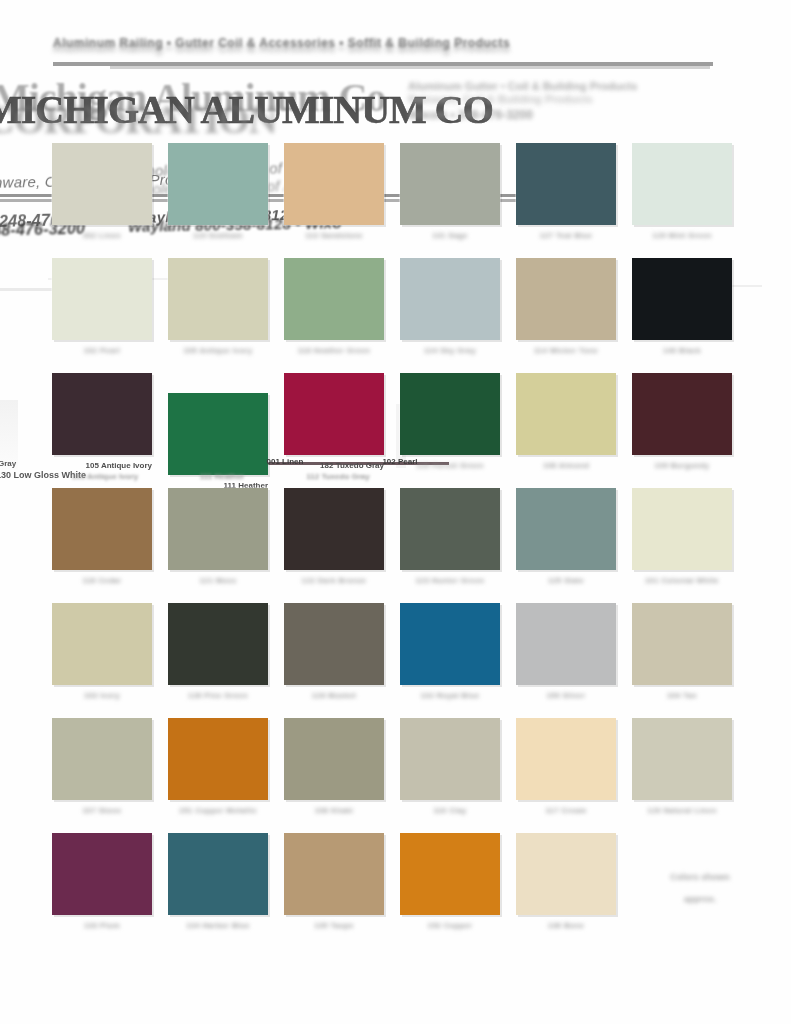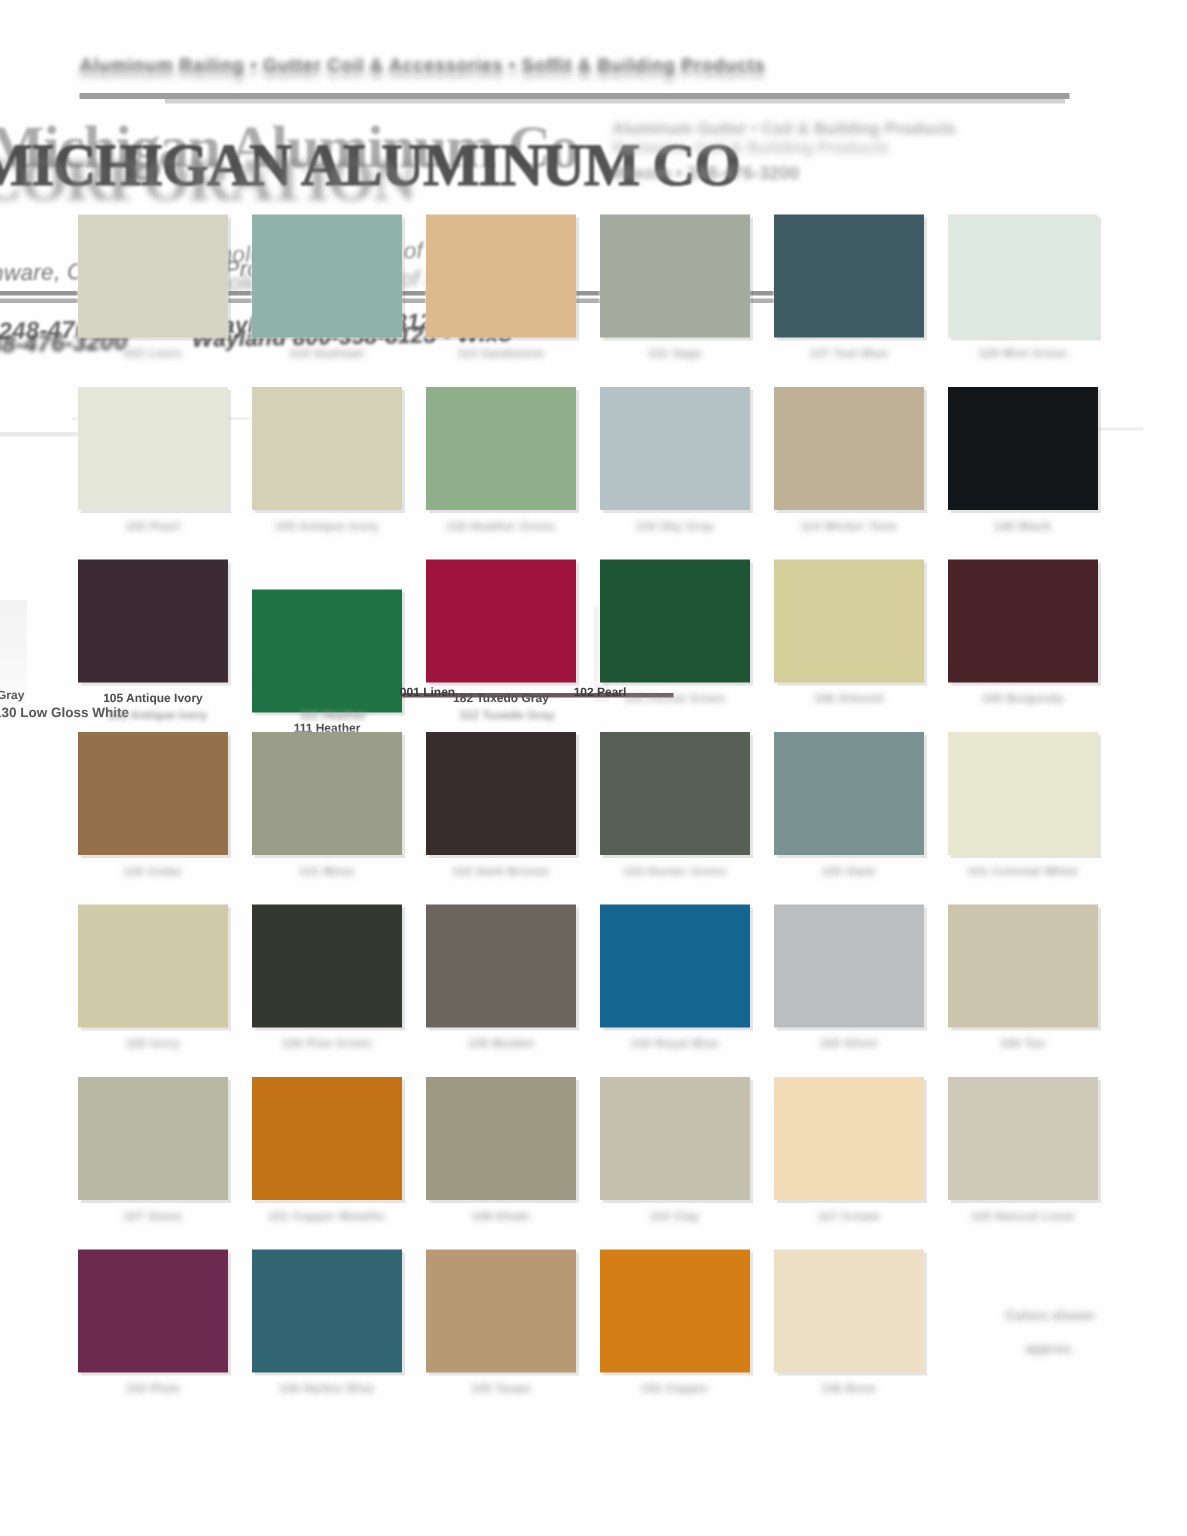--- a/index.html
+++ b/index.html
@@ -84,21 +84,21 @@
       radial-gradient(circle at 45% 80%, rgba(255,255,255,.18) 0 1px, transparent 2px),
       radial-gradient(circle at 85% 18%, rgba(0,0,0,.12) 0 2px, transparent 3px);
     background-size:11px 11px, 13px 13px, 7px 7px, 9px 9px;
   }
   .chip.tex.heavy{filter:contrast(1.05);}
   .caption{
     margin-top:6px;text-align:center;font-size:7.5px;color:#6b6b6b;
     white-space:nowrap;line-height:10px;
   }
   .caption.blur{filter:blur(2.2px);color:#9e9e9e;font-weight:bold;letter-spacing:.4px;}
-  .caption.sharp{filter:blur(.35px);color:#4e4e4e;font-weight:bold;font-size:8px;}
+  .caption.sharp{filter:blur(.35px);color:#4e4e4e;font-weight:bold;font-size:8px;text-align:right;}
 
   
   .ghostcap{
     position:absolute;width:100px;text-align:center;
     font-size:8px;font-weight:bold;white-space:nowrap;
   }
   .ghostcap.a{color:#3b3b3b;filter:blur(.4px);}
   .ghostcap.b{color:#9c9c9c;filter:blur(1.8px);}
 
   

